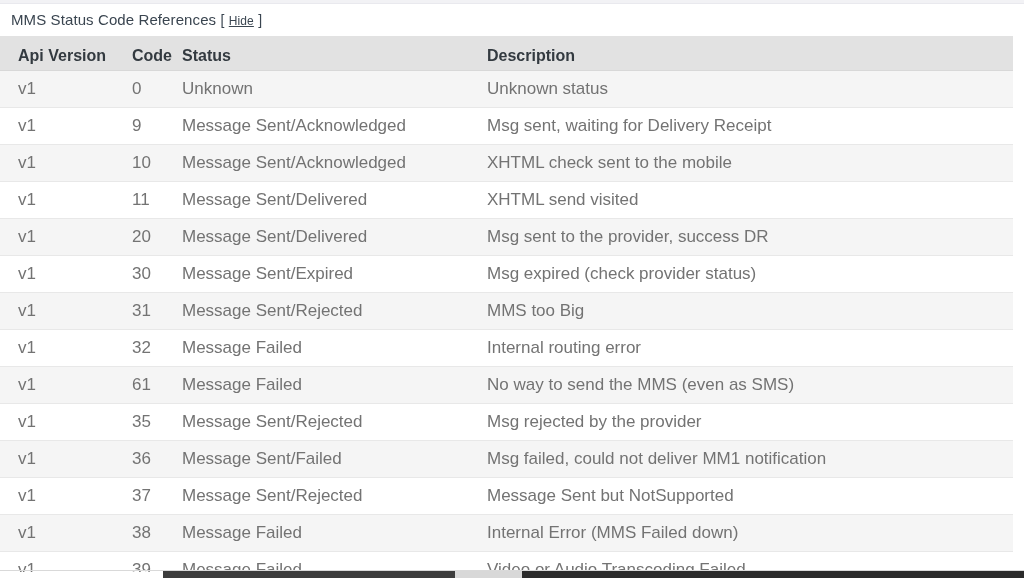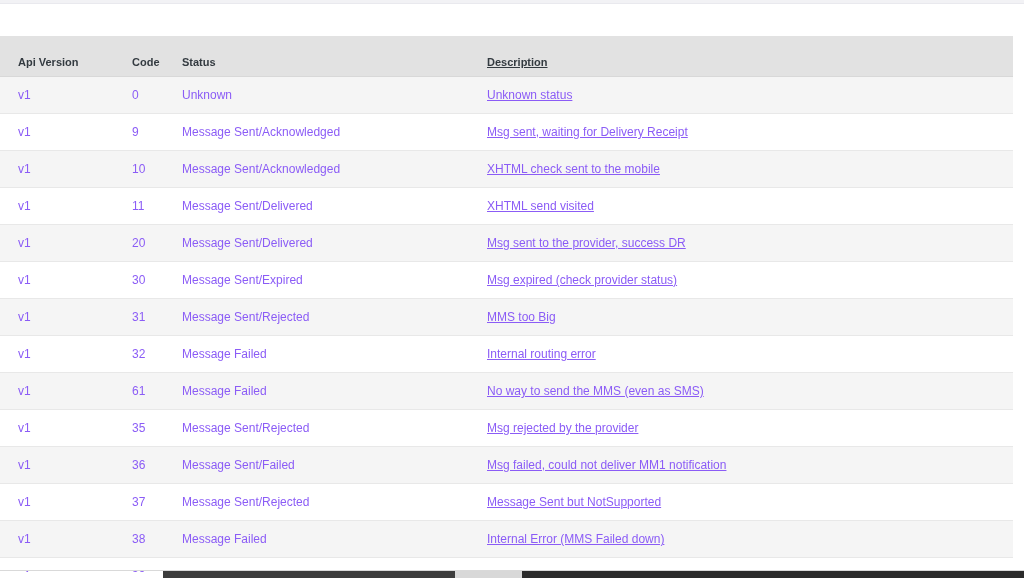--- a/index.html
+++ b/index.html
@@ -62,33 +62,33 @@
   table.ref-table {
     border-collapse: collapse;
     width: 1013px;
     table-layout: fixed;
     font-size: 12.5px;
   }
   table.ref-table th {
     background: #e2e2e2;
     color: #333a40;
     font-weight: bold;
-    font-size: 11px;
+    font-size: 16px;
     text-align: left;
     height: 28px;
-    padding: 12px 0 0 18px;
+    padding: 6px 0 0 18px;
     border-bottom: 1px solid #d8d8d8;
     white-space: nowrap;
     vertical-align: middle;
   }
   table.ref-table td {
     height: 36px;
     padding: 0 0 0 18px;
-    color: #8b5cf6;
-    font-size: 12px;
+    color: #737373;
+    font-size: 17px;
     vertical-align: middle;
     border-bottom: 1px solid #e8e8e8;
     white-space: nowrap;
     overflow: hidden;
     text-overflow: ellipsis;
   }
   table.ref-table tbody tr:nth-child(odd) td {
     background: #f5f5f5;
   }
   table.ref-table tbody tr:nth-child(even) td {
@@ -96,21 +96,21 @@
   }
   
   col.c-api  { width: 120px; }
   col.c-code { width: 50px;  }
   col.c-stat { width: 299px; }
   col.c-desc { width: 544px; }
 
   
   .ref-table .cell-code { padding-left: 12px; }
   .ref-table .cell-stat { padding-left: 12px; }
-  .ref-table .cell-desc { padding-left: 18px; text-decoration: underline; }
+  .ref-table .cell-desc { padding-left: 18px; }
 
   
   .hscroll {
     position: absolute;
     left: 163px;
     bottom: 0;
     width: 861px;
     height: 7px;
     background: #2b2b2b;
   }
@@ -139,20 +139,26 @@
     background: #d9d9d9;
   }
 </style>
 </head>
 <body>
 
 <div class="page">
 
   <div class="top-band"></div>
 
+  <div class="panel-title">
+    <span>MMS Status Code References</span>
+    <span class="bracket">[</span>
+    <span class="hide-link">Hide</span>
+    <span class="bracket">]</span>
+  </div>
 
   <div class="table-wrap">
     <table class="ref-table">
       <colgroup>
         <col class="c-api">
         <col class="c-code">
         <col class="c-stat">
         <col class="c-desc">
       </colgroup>
       <thead>

